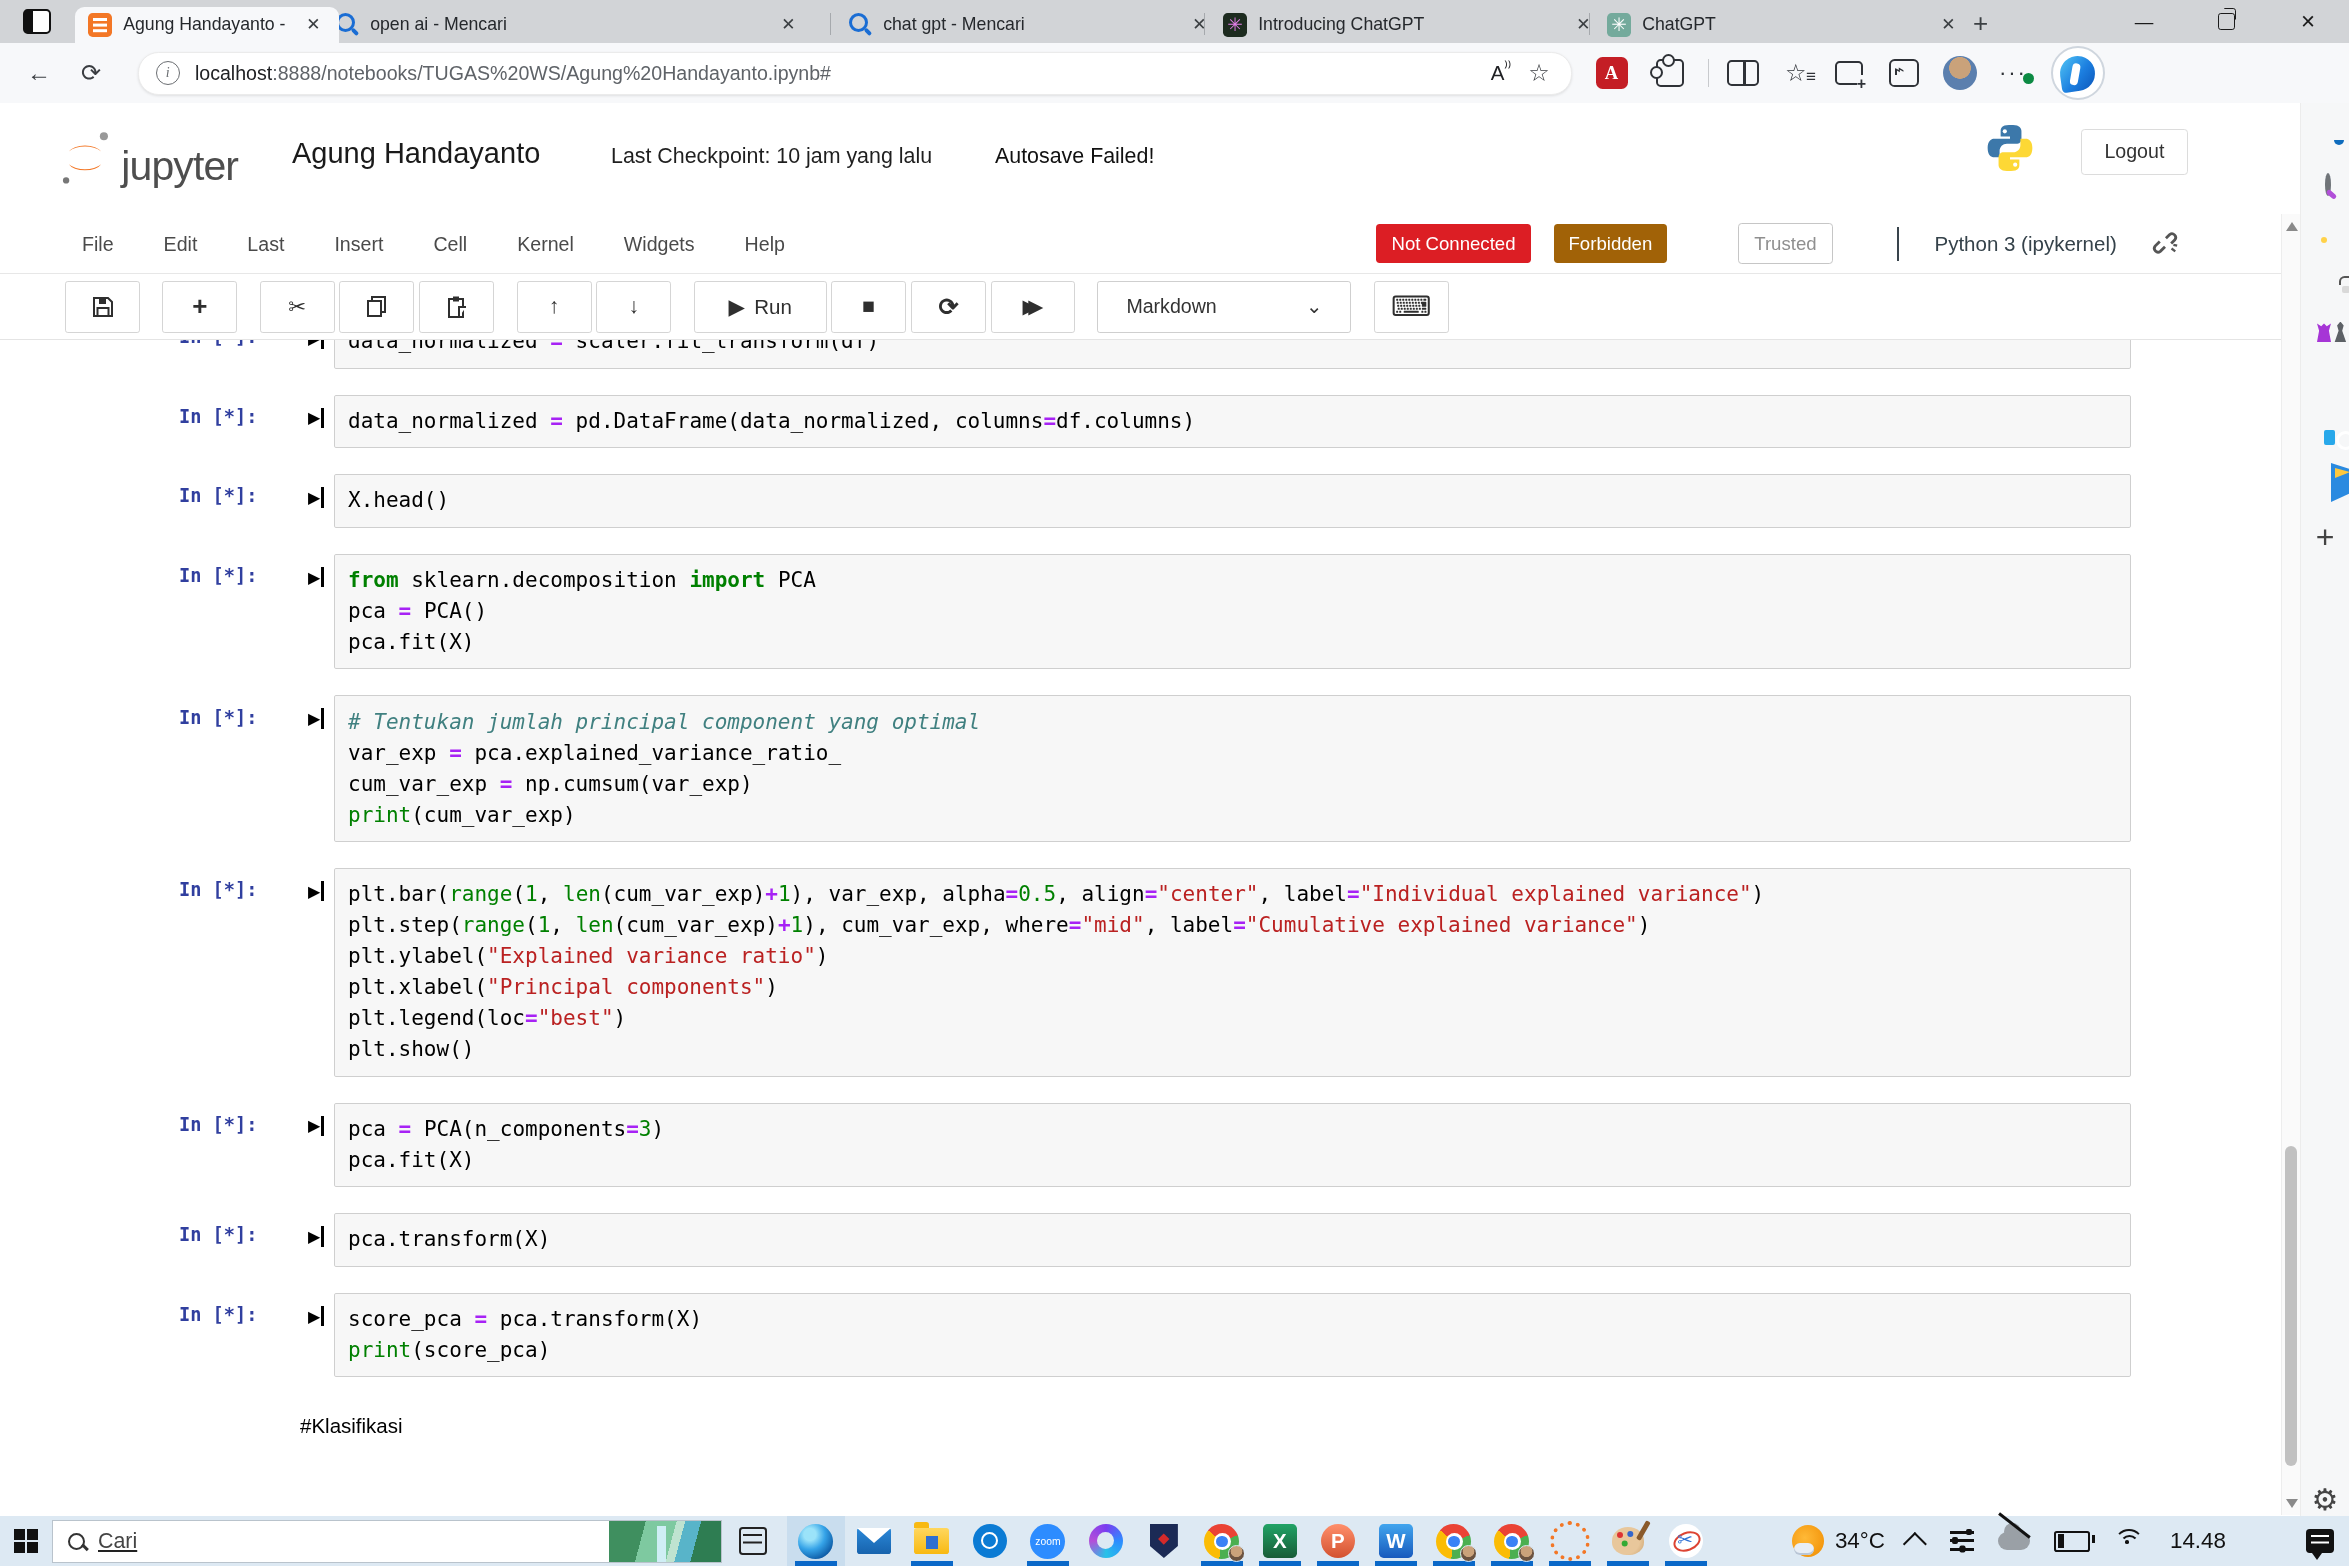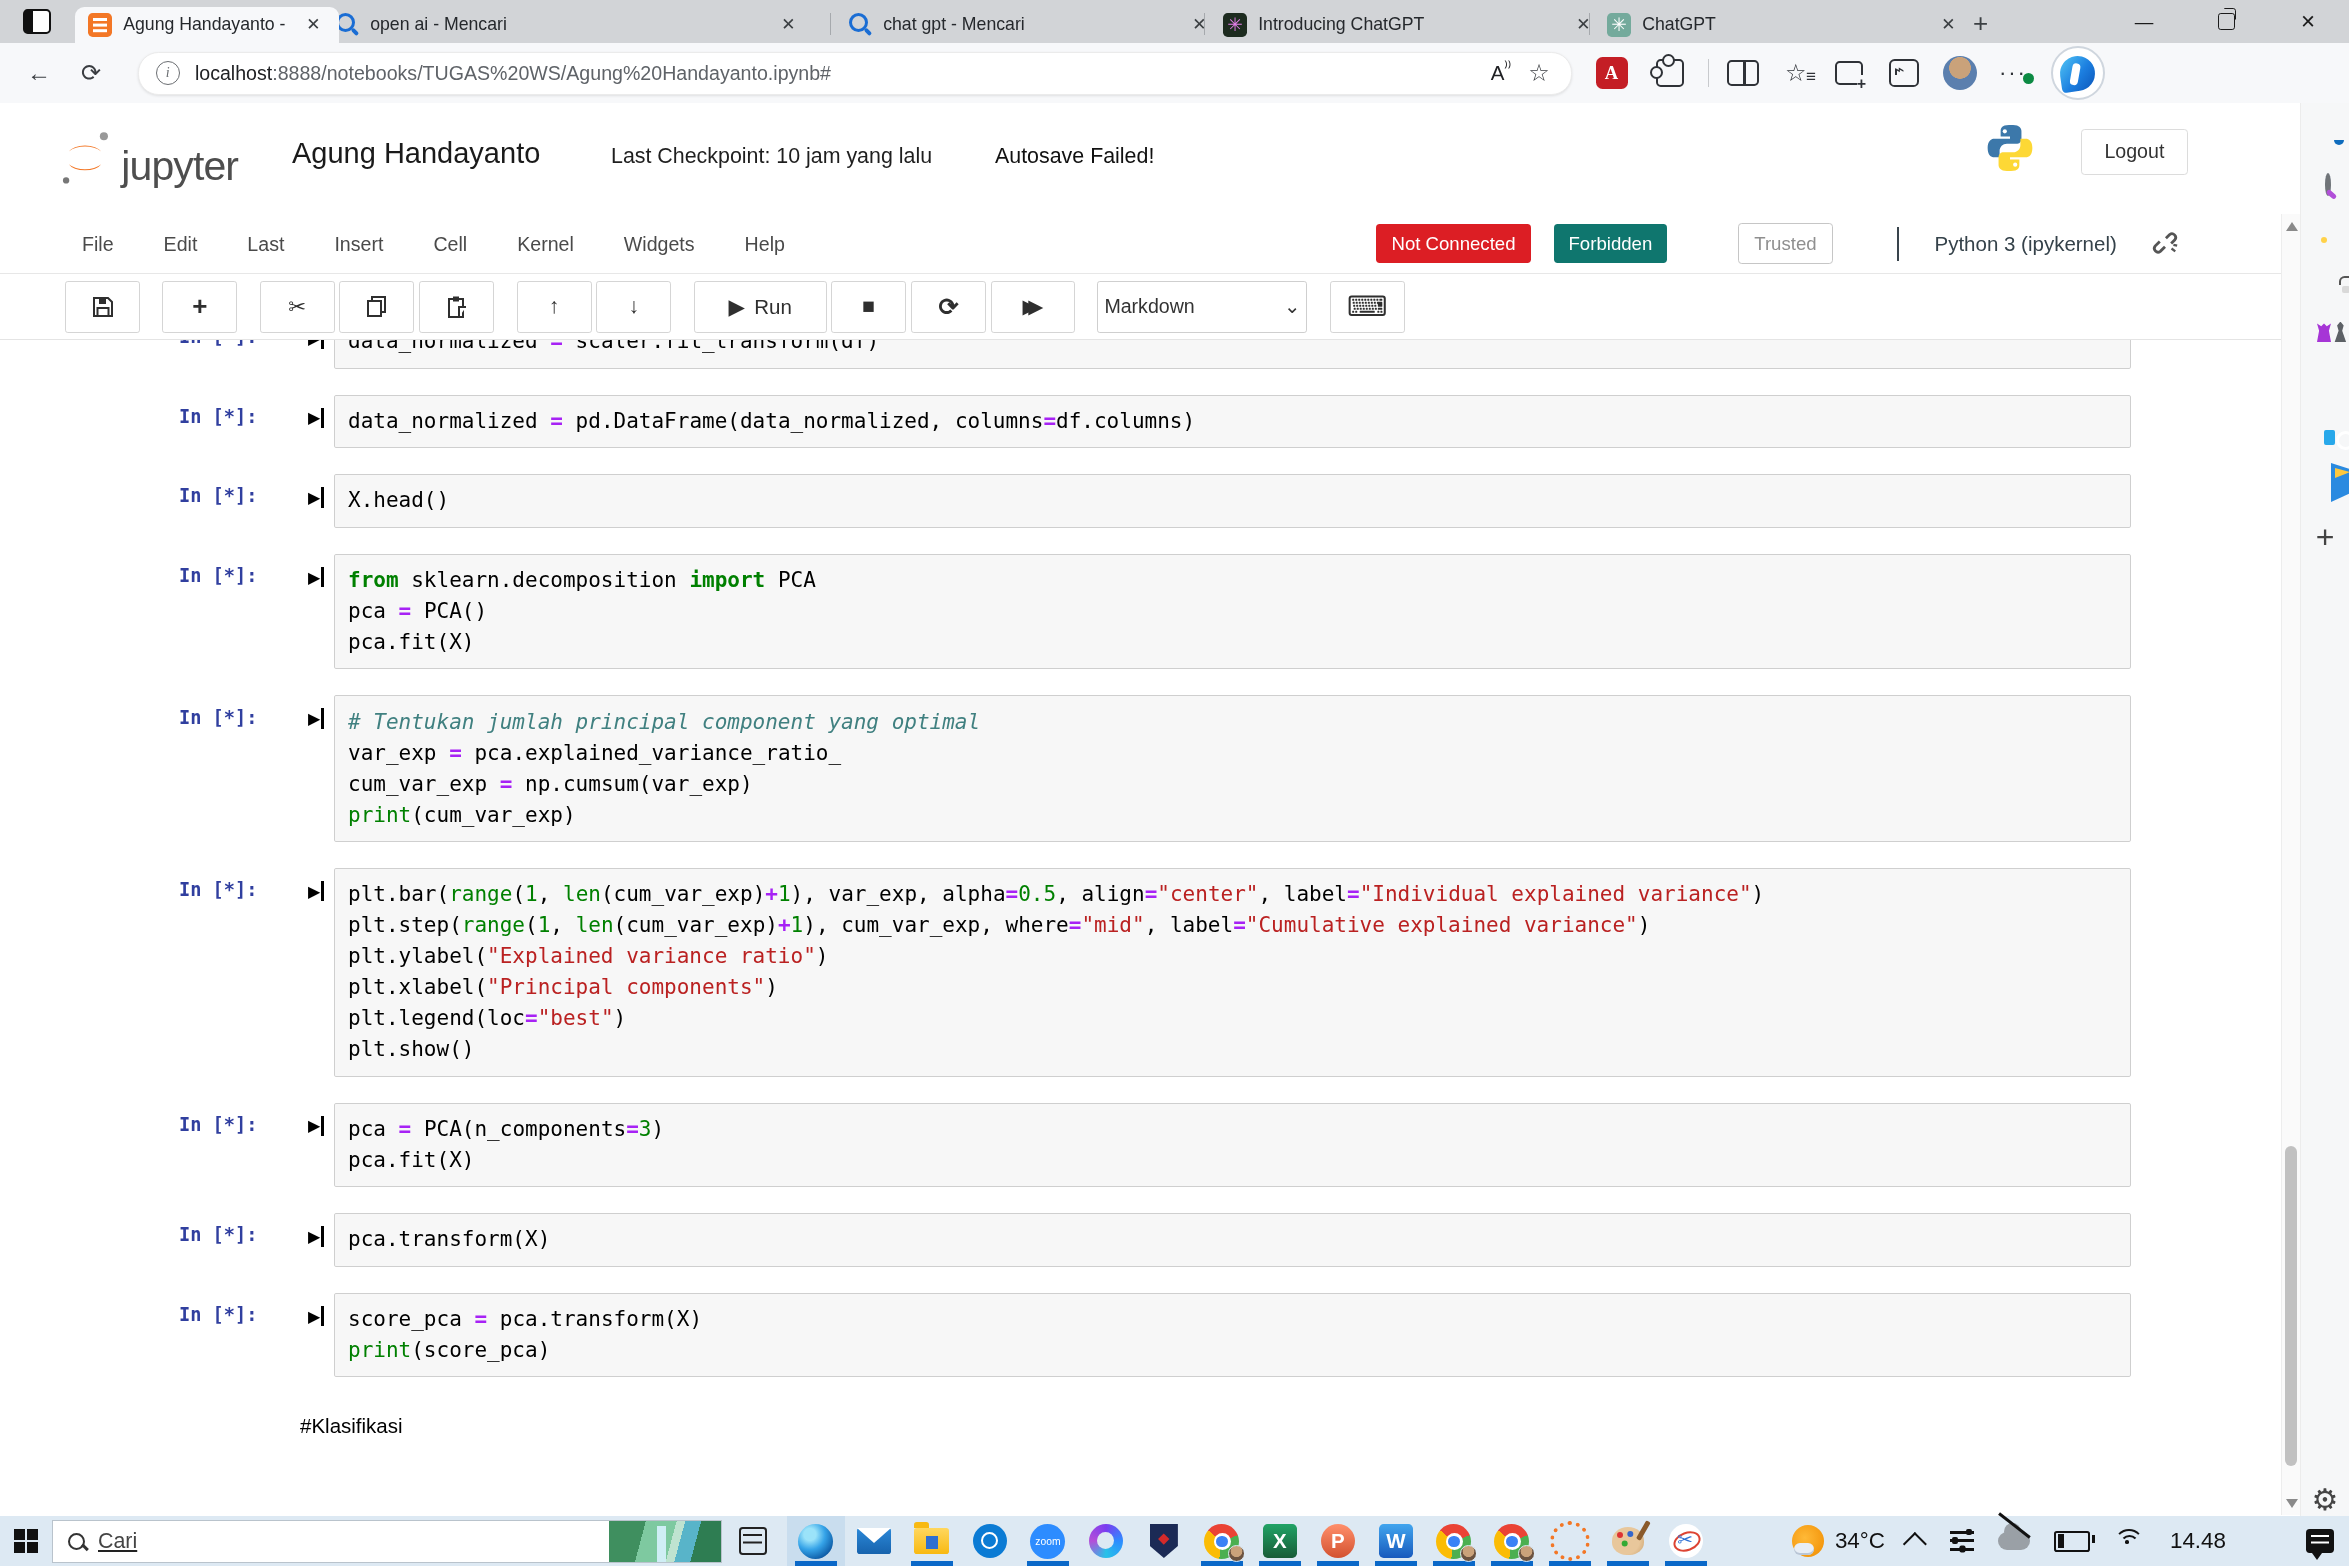--- a/index.html
+++ b/index.html
@@ -78,35 +78,35 @@
   .jp-autosave{position:absolute;left:995px;top:41px;font-size:21.4px;color:#111;}
   .jp-pylogo{position:absolute;left:1984px;top:18.6px;}
   .jp-logout{position:absolute;left:2081px;top:26px;background:#fff;border:0.9px solid #dcdcdc;border-radius:3.7px;
     font-size:19.6px;color:#333;padding:10.3px 22.4px;}
   .jp-menubar{position:relative;height:58px;border-bottom:0.9px solid #e7e7e7;display:flex;align-items:center;}
   .jp-menu{font-size:19.6px;color:#4a4a4a;margin-left:50px;}
   .jp-menu:first-child{margin-left:82px;}
   .jp-badges{position:absolute;right:103px;top:8.4px;display:flex;align-items:center;gap:23px;}
   .badge{font-size:18.6px;padding:8.4px 15px;border-radius:3.7px;color:#fff;}
   .badge-red{background:#dc1e24;}
-  .badge-amber{background:#0f766e;}
+  .badge-amber{background:#a16207;}
   .badge-white{background:#fff;border:0.9px solid #c6c6c6;color:#8f8f8f;margin-left:48px;}
   .kernel-sep{width:1.9px;height:34px;background:#39444c;margin:0 13px 0 41px;}
   .kernel-name{font-size:20.5px;color:#35424a;}
   .kernel-ind{margin-left:11.2px;}
   
   .jp-toolbar{height:65px;display:flex;align-items:center;padding-left:65px;gap:22.4px;border-bottom:0.9px solid #e4e4e4;}
   .tgroup{display:flex;gap:4.7px;}
   .tbtn{min-width:73px;height:50px;background:#fff;border:0.9px solid #d5d5d5;border-radius:2.8px;
     display:flex;align-items:center;justify-content:center;font-size:21.4px;color:#2f2f2f;gap:9.3px;}
   .tbtn svg{display:block;}
   .run-label{font-size:20.5px;color:#2f2f2f;}
   .ff{letter-spacing:-9.3px;padding-right:9.3px;font-size:19.6px;}
   .cellsel{width:196px;height:50px;border:0.9px solid #cfcfcf;border-radius:2.8px;background:#fff;
-    display:flex;align-items:center;justify-content:space-between;padding:0 6px;font-size:19.6px;color:#333;}
+    display:flex;align-items:center;justify-content:space-between;padding:0 28px;font-size:19.6px;color:#333;}
   .kbd-btn{font-size:28px;}
   
   .nb{position:relative;height:1178px;overflow:hidden;padding-top:0;}
   .nb-cell{position:relative;margin:0 151px 26px 0;padding-left:334px;}
   .nb-cell.cut{margin-top:-25px;}
   .nb-prompt{position:absolute;left:166px;top:11.2px;font-family:"DejaVu Sans Mono",monospace;
     font-size:18.6px;font-weight:bold;color:#303f9f;white-space:pre;margin-left:13px;}
   .nb-marker{position:absolute;left:308px;top:13px;font-size:16px;color:#000;display:flex;align-items:center;}
   .nb-marker .bar{display:inline-block;width:2.8px;height:20.5px;background:#000;margin-left:0.9px;}
   .nb-input{background:#f7f7f7;border:0.9px solid #cfcfcf;border-radius:1.9px;padding:10.3px 13px;}

